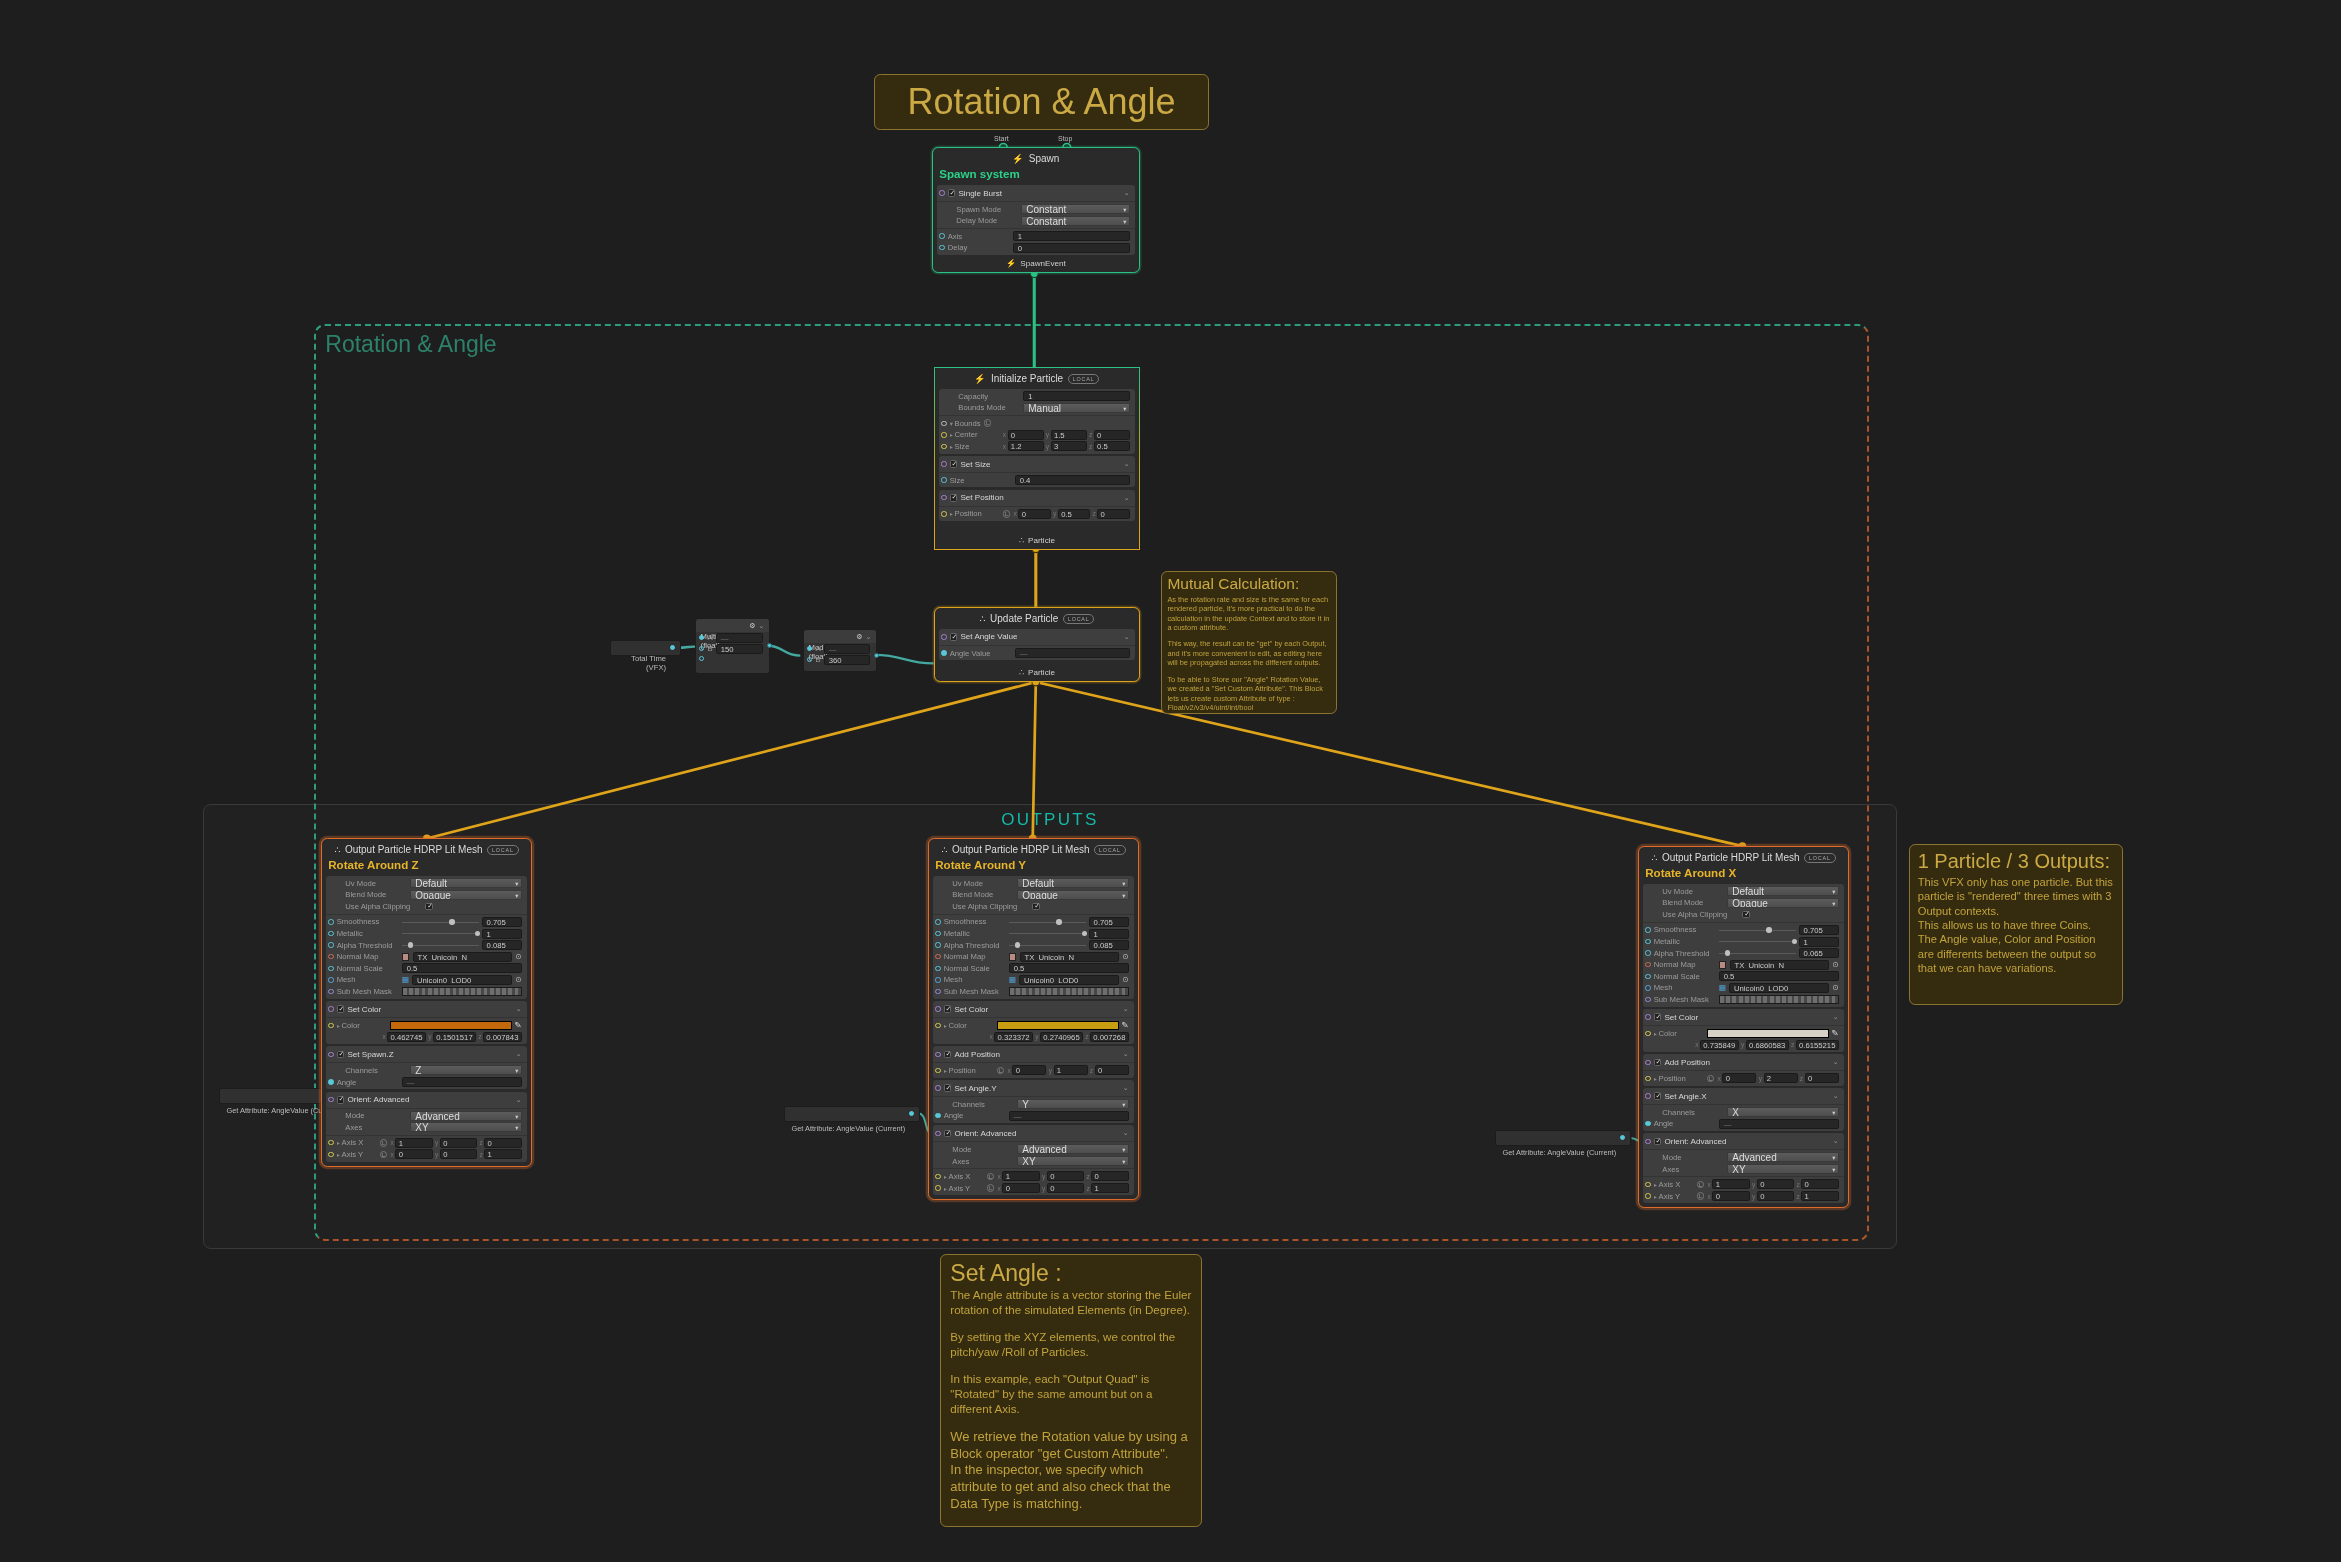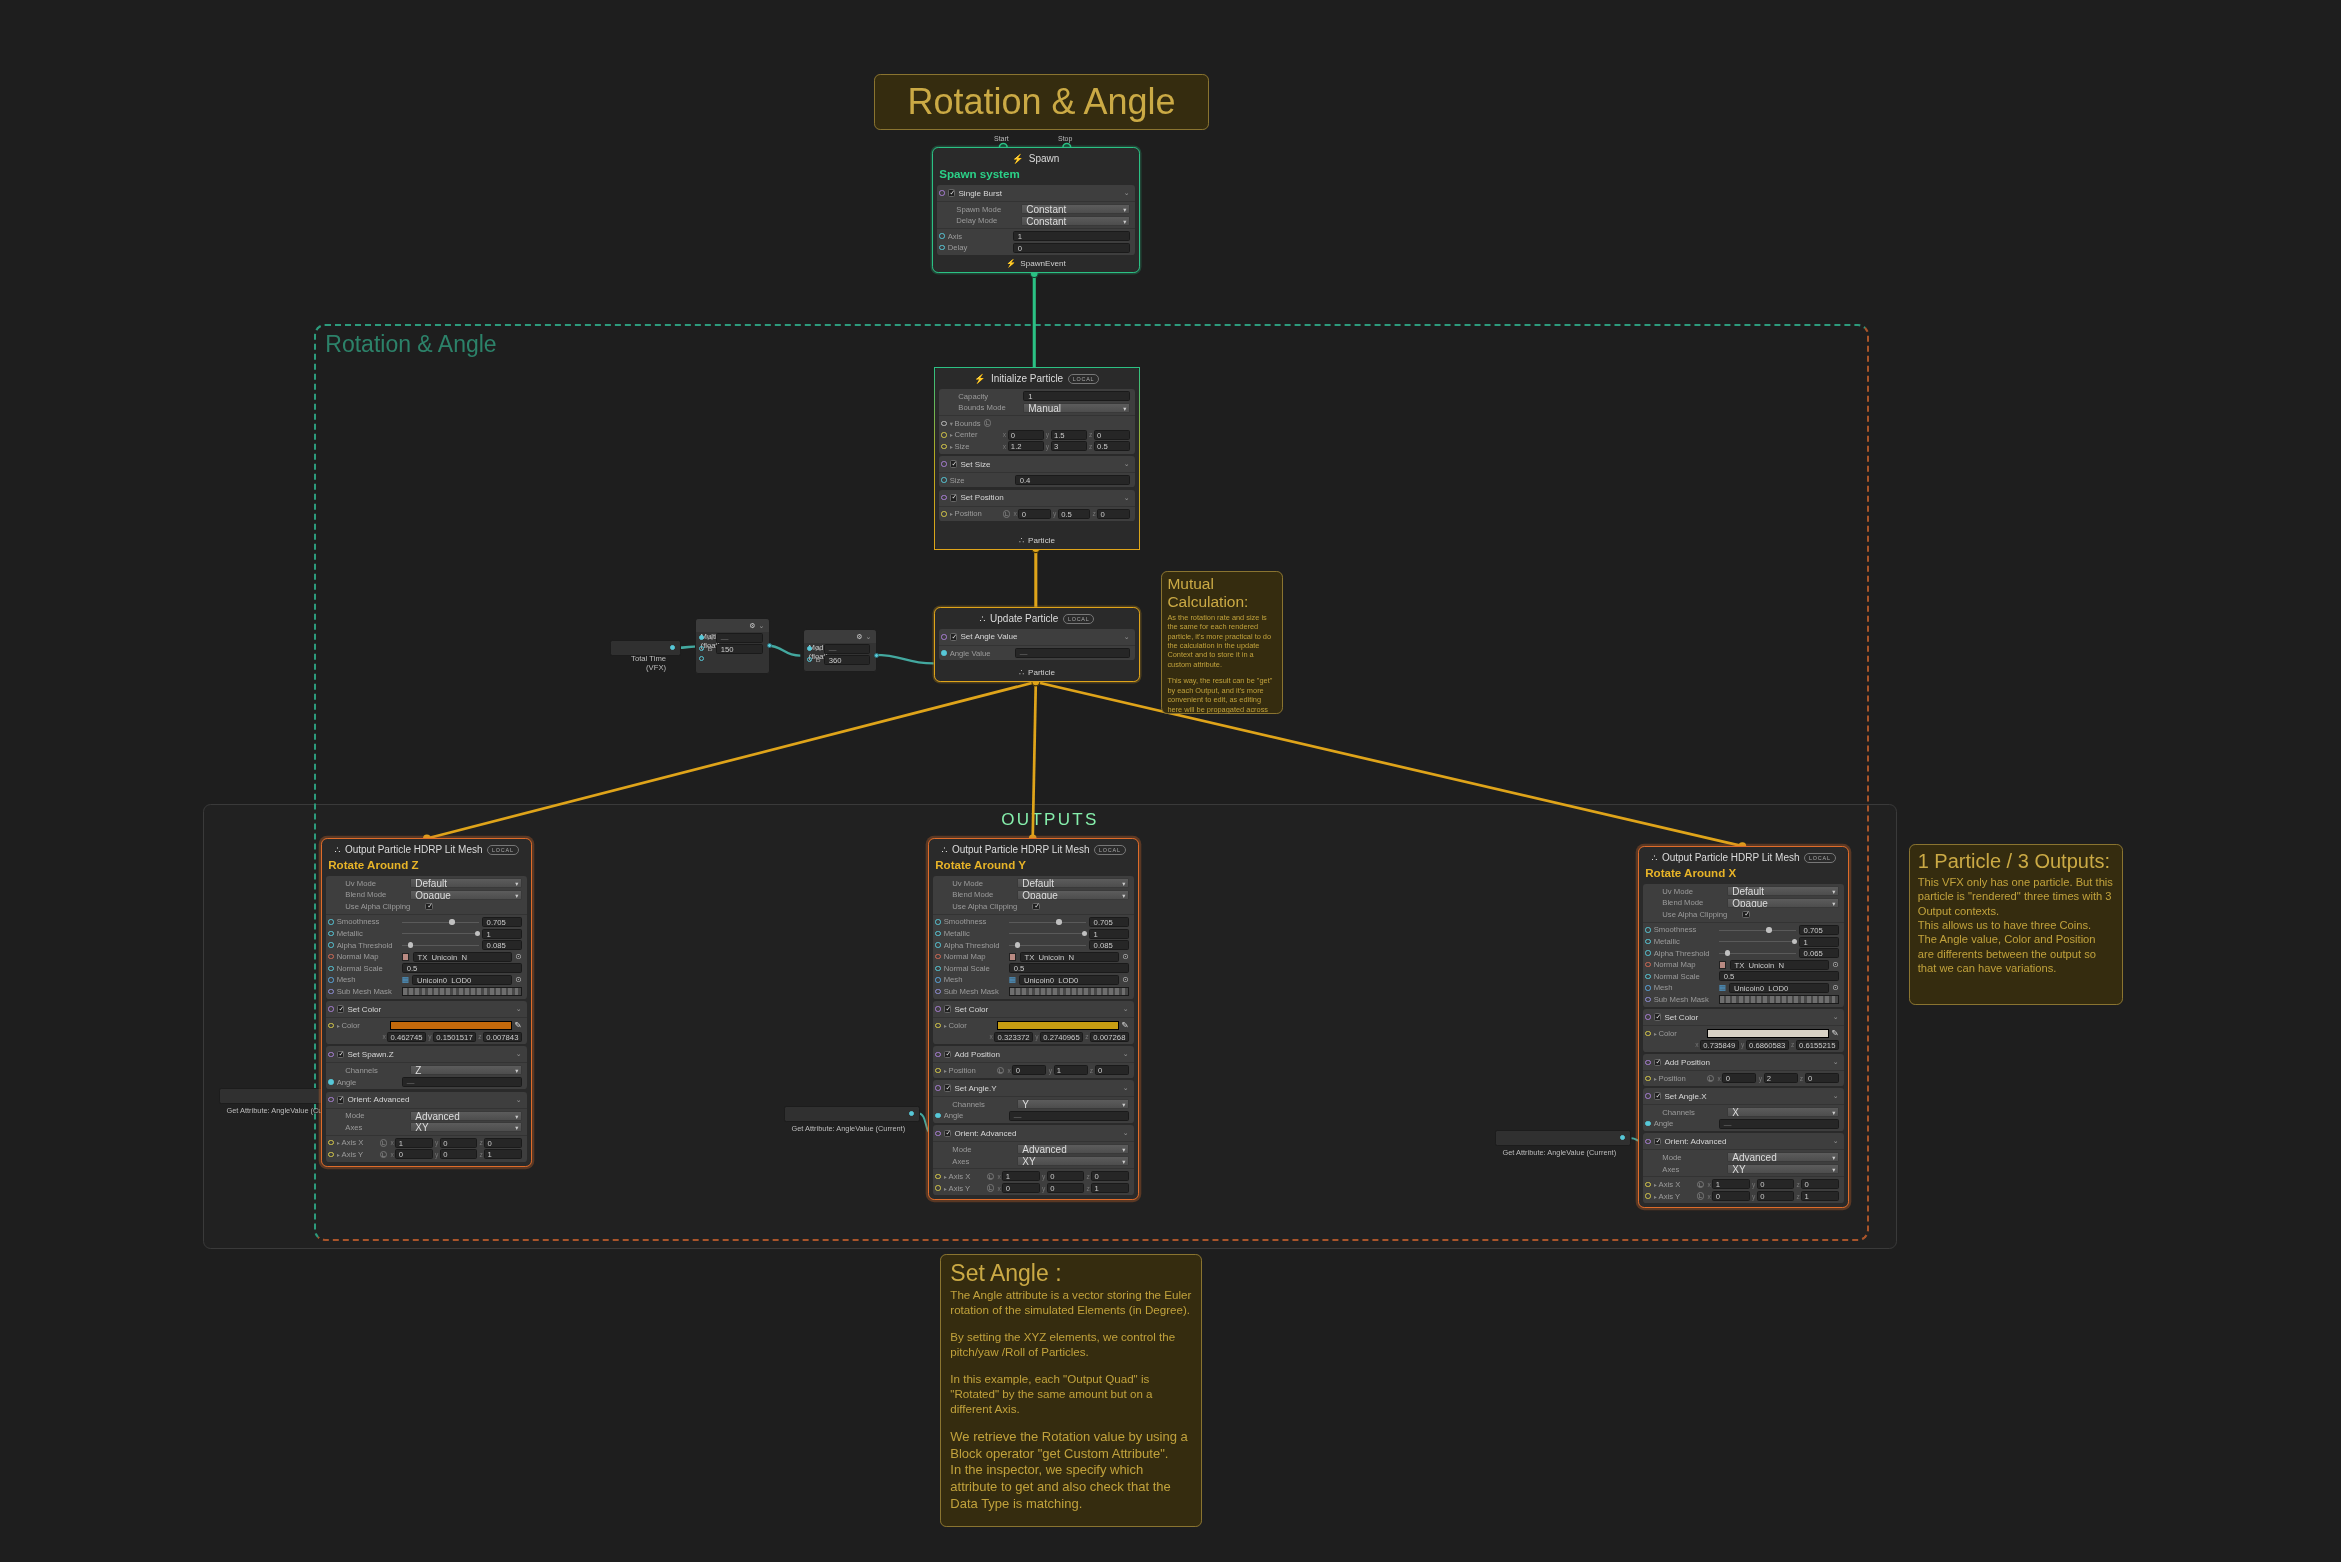--- a/index.html
+++ b/index.html
@@ -4,21 +4,21 @@
 <style>
   * { box-sizing: border-box; margin: 0; padding: 0; }
   html,body { background:#181818; }
   body { font-family:"Liberation Sans", sans-serif; }
   #canvas { position:relative; width:2342px; height:1563px; background:#1e1e1e; overflow:hidden; }
 
   
   .sys-frame { position:absolute; border:2.3px dashed; border-color:#2d9b7c #a8542a #a8542a #2d9b7c; border-radius:11px; z-index:1; }
   .sys-frame-label { position:absolute; top:4.6px; left:9.3px; font-size:23px; color:#2e8d72; opacity:.9; }
   .out-frame { position:absolute; border:1.5px solid #3a3a3a; background:rgba(255,255,255,0.015); border-radius:7.7px; z-index:0; }
-  .out-frame-label { position:absolute; top:4.6px; left:0; right:0; text-align:center; font-size:17px; letter-spacing:2.3px; color:#86efac; }
+  .out-frame-label { position:absolute; top:4.6px; left:0; right:0; text-align:center; font-size:17px; letter-spacing:2.3px; color:#14b8a6; }
   .grp-frame { position:absolute; border:0.8px solid #151515; background:rgba(70,70,70,0.18); border-radius:6.2px; z-index:1; }
   .grp-title { text-align:center; padding-top:6.2px; font-size:15.5px; color:#c9c9c9; }
 
   
   .note { position:absolute; background:#352c0f; border:1.5px solid #8a7430; border-radius:6.2px; color:#c1a23c; z-index:40; padding:4.6px 7.7px; overflow:hidden; }
   .note h1 { font-weight:400; color:#cbaa45; }
   .note p { white-space:pre-line; line-height:1.28; }
   .note-title-main { display:flex; align-items:center; justify-content:center; }
   .note-title-main h1 { font-size:36px; }
 
@@ -349,21 +349,21 @@
         <span class="lbl">Angle Value</span>
         <span class="tf dash">—</span>
       </div>
     </div>
     <div class="ctx-foot">
       <span class="cicon">∴</span>
       <span>Particle</span>
     </div>
   </div>
 
-  <div class="note" style="left:1161px; top:571px; width:122px; height:143px; padding:3.1px 5.4px;">
+  <div class="note" style="left:1161px; top:571px; width:176px; height:143px; padding:3.1px 5.4px;">
     <h1 style="font-size:15.5px;">Mutual Calculation:</h1>
     <p style="font-size:7.4px; margin-top:1.5px;">As the rotation rate and size is the same for each rendered particle, it's more practical to do the calculation in the update Context and to store it in a custom attribute.</p>
     <p style="font-size:7.4px; margin-top:7px;">This way, the result can be "get" by each Output, and it's more convenient to edit, as editing here will be propagated across the different outputs.</p>
     <p style="font-size:7.4px; margin-top:7px;">To be able to Store our "Angle" Rotation Value, we created a "Set Custom Attribute". This Block lets us create custom Attribute of type :
 Float/v2/v3/v4/uint/int/bool</p>
 
   </div>
 
   <div class="pill getattr" style="left:219px; top:1088px; width:136px;">
     <span class="grow" style="text-align:right; font-size:7.4px;">Get Attribute: AngleValue (Current)</span>

